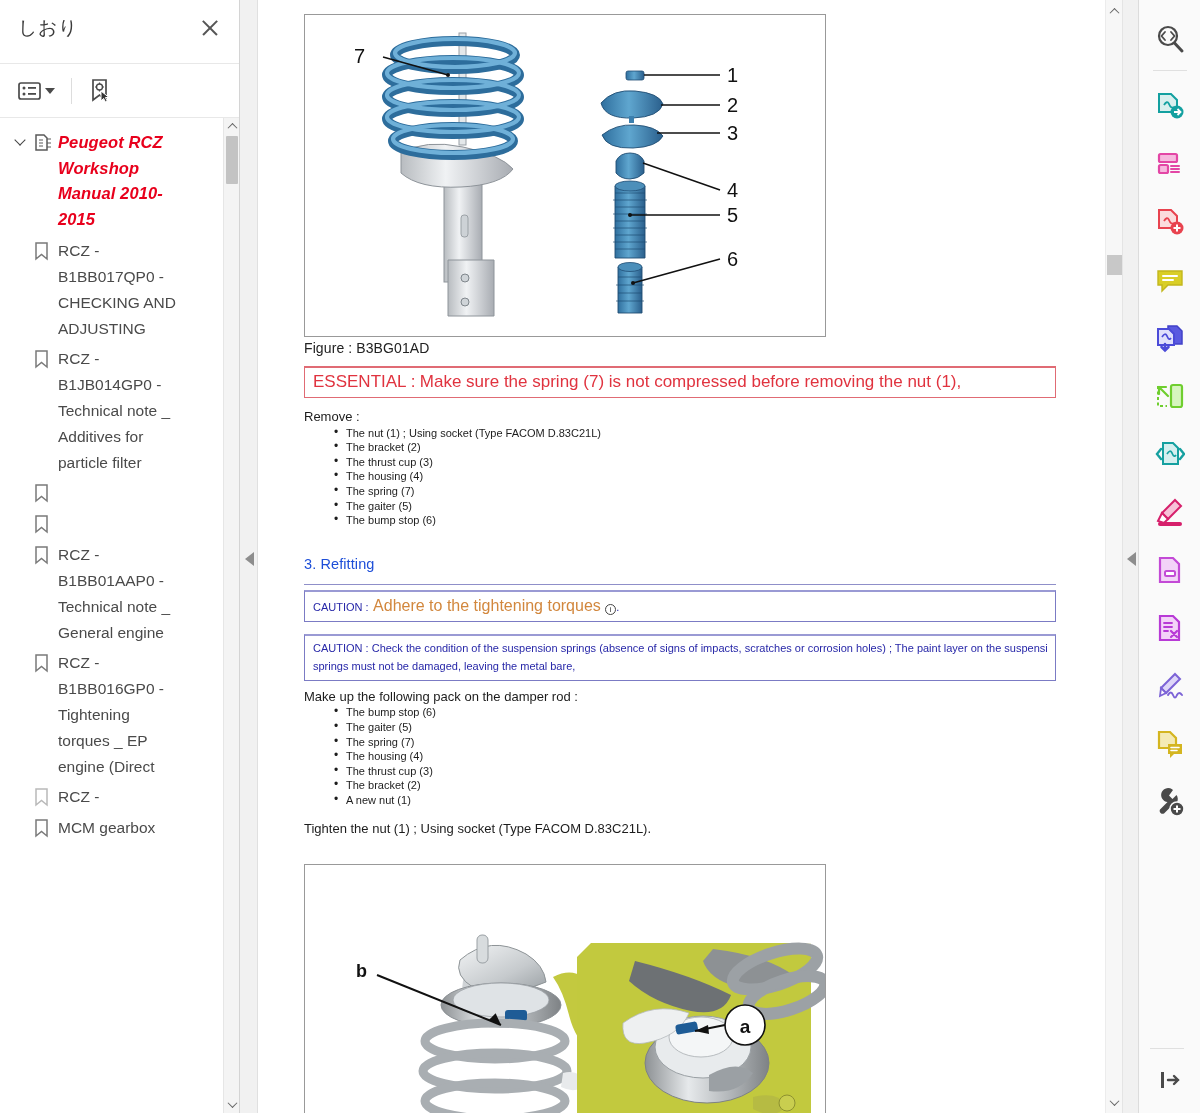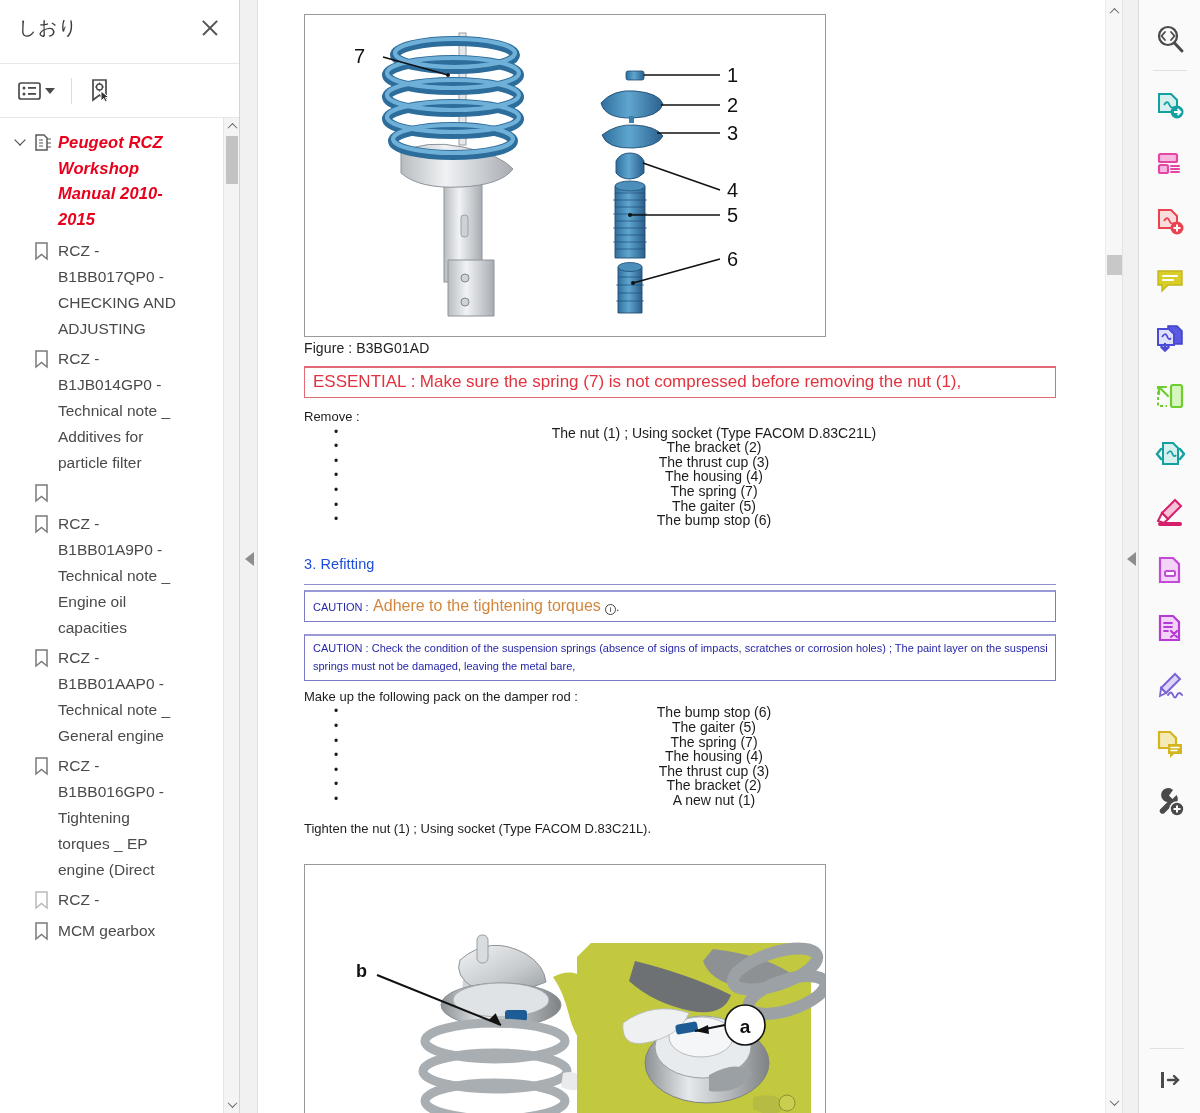--- a/index.html
+++ b/index.html
@@ -123,21 +123,21 @@
   .essential-box {
     margin-top: 10px; border: 1px solid #e06b74; border-top-width:2px;
     padding: 5px 8px 6px 8px; width: 752px;
   }
   .essential-txt { font-size: 17px; color: #e0333f; line-height: 14px; }
 
   .body-txt { font-size: 13px; color: #1c1c1c; line-height: 14.6px; }
   .sec-lead { margin-top: 12px; }
   ul.doc-list { list-style: none; margin: 1px 0 0 0; padding: 0 0 0 30px; }
   ul.doc-list li {
-    font-size: 14px; color:#1c1c1c; line-height: 14.6px; position: relative; padding-left: 12px; text-align: center;
+    font-size: 11px; color:#1c1c1c; line-height: 14.6px; position: relative; padding-left: 12px;
   }
   ul.doc-list li::before {
     content:"•"; position:absolute; left:0; top:-1px; font-size: 12px; color:#1c1c1c;
   }
 
   h2.sec-title {
     font-size: 14.5px; font-weight: normal; color: #1d4ed8;
     margin: 28px 0 0 0; letter-spacing: .1px;
   }
   .rule-blue { height:1px; background:#8f8fc9; margin-top: 12px; width: 752px; }
@@ -271,21 +271,20 @@
                 <path d="M2 1 h11 v16 l-5.5 -4.6 L2 17 Z" fill="none" stroke="#7a7a7a" stroke-width="1.5"></path>
               </svg>
           </span>
         </div>
         <div class="bm-item">
           <span class="bm-ico">
             <svg width="15" height="19" viewBox="0 0 15 19">
                 <path d="M2 1 h11 v16 l-5.5 -4.6 L2 17 Z" fill="none" stroke="#7a7a7a" stroke-width="1.5"></path>
               </svg>
           </span>
-          <span class="bm-label">RCZ - B1BB01A9P0 - Technical note _ Engine oil capacities</span>
         </div>
         <div class="bm-item">
           <span class="bm-ico">
             <svg width="15" height="19" viewBox="0 0 15 19">
                 <path d="M2 1 h11 v16 l-5.5 -4.6 L2 17 Z" fill="none" stroke="#7a7a7a" stroke-width="1.5"></path>
               </svg>
           </span>
           <span class="bm-label">RCZ - B1BB01AAP0 - Technical note _ General engine</span>
         </div>
         <div class="bm-item">

